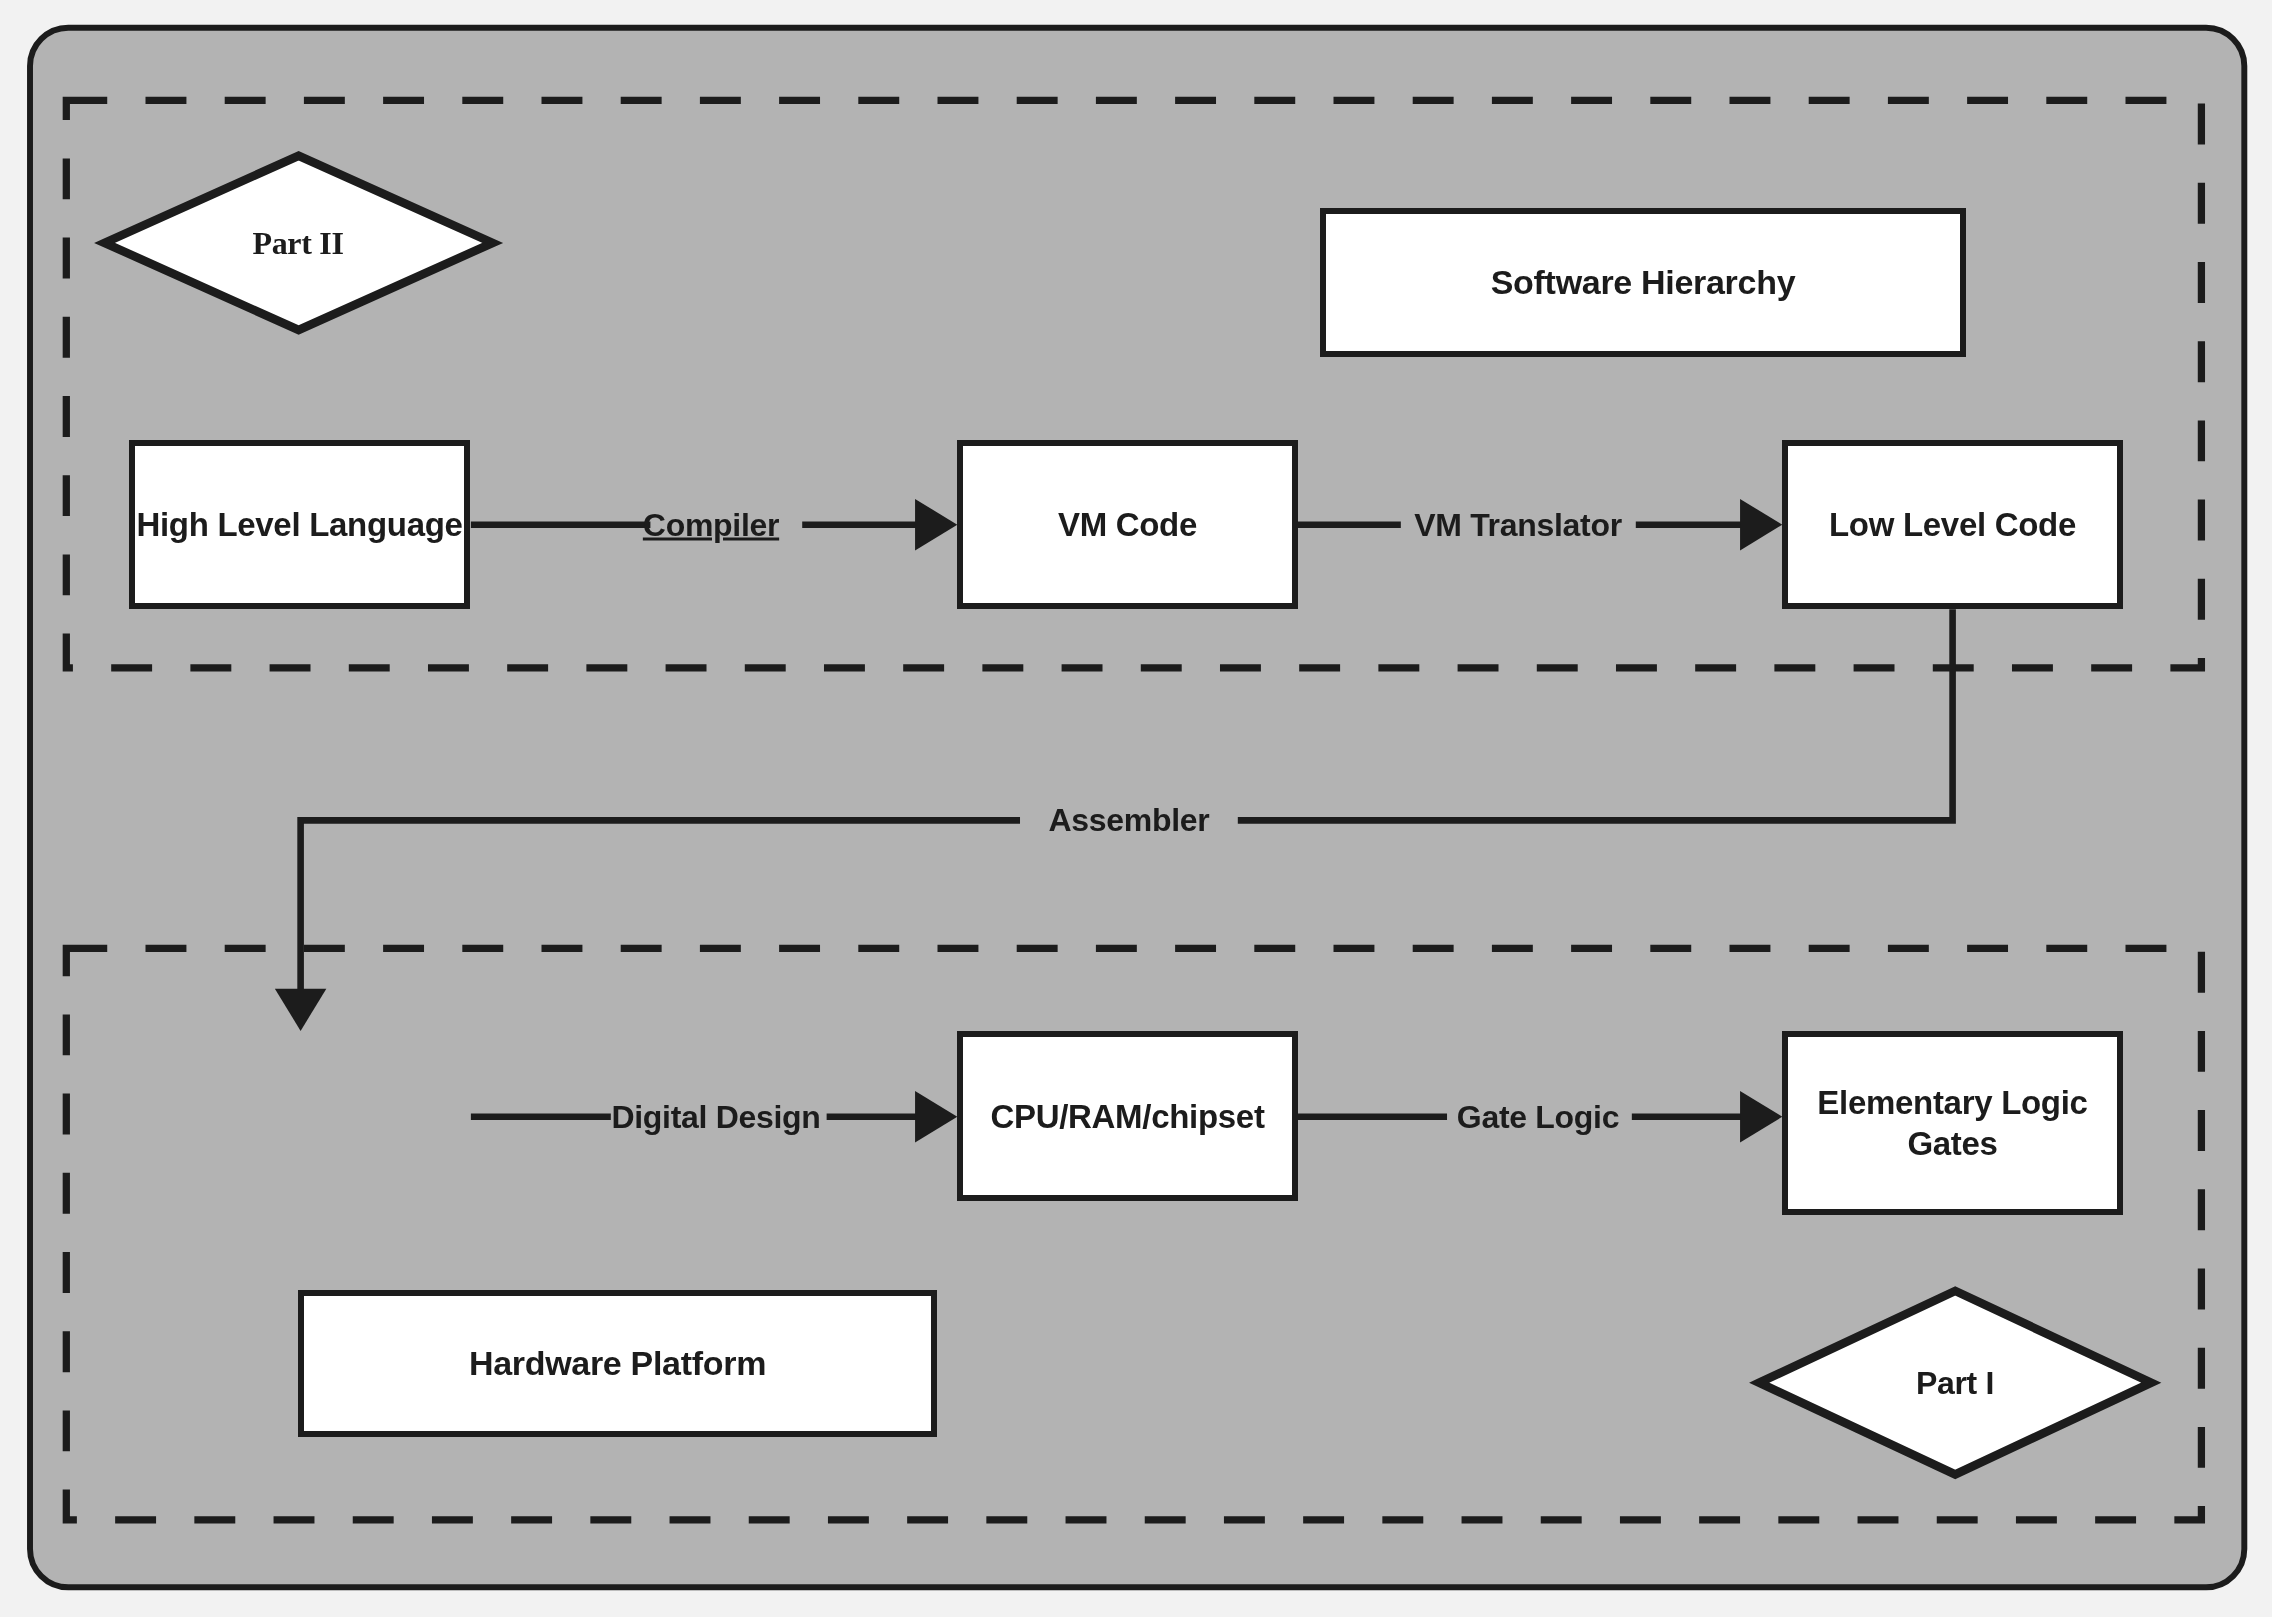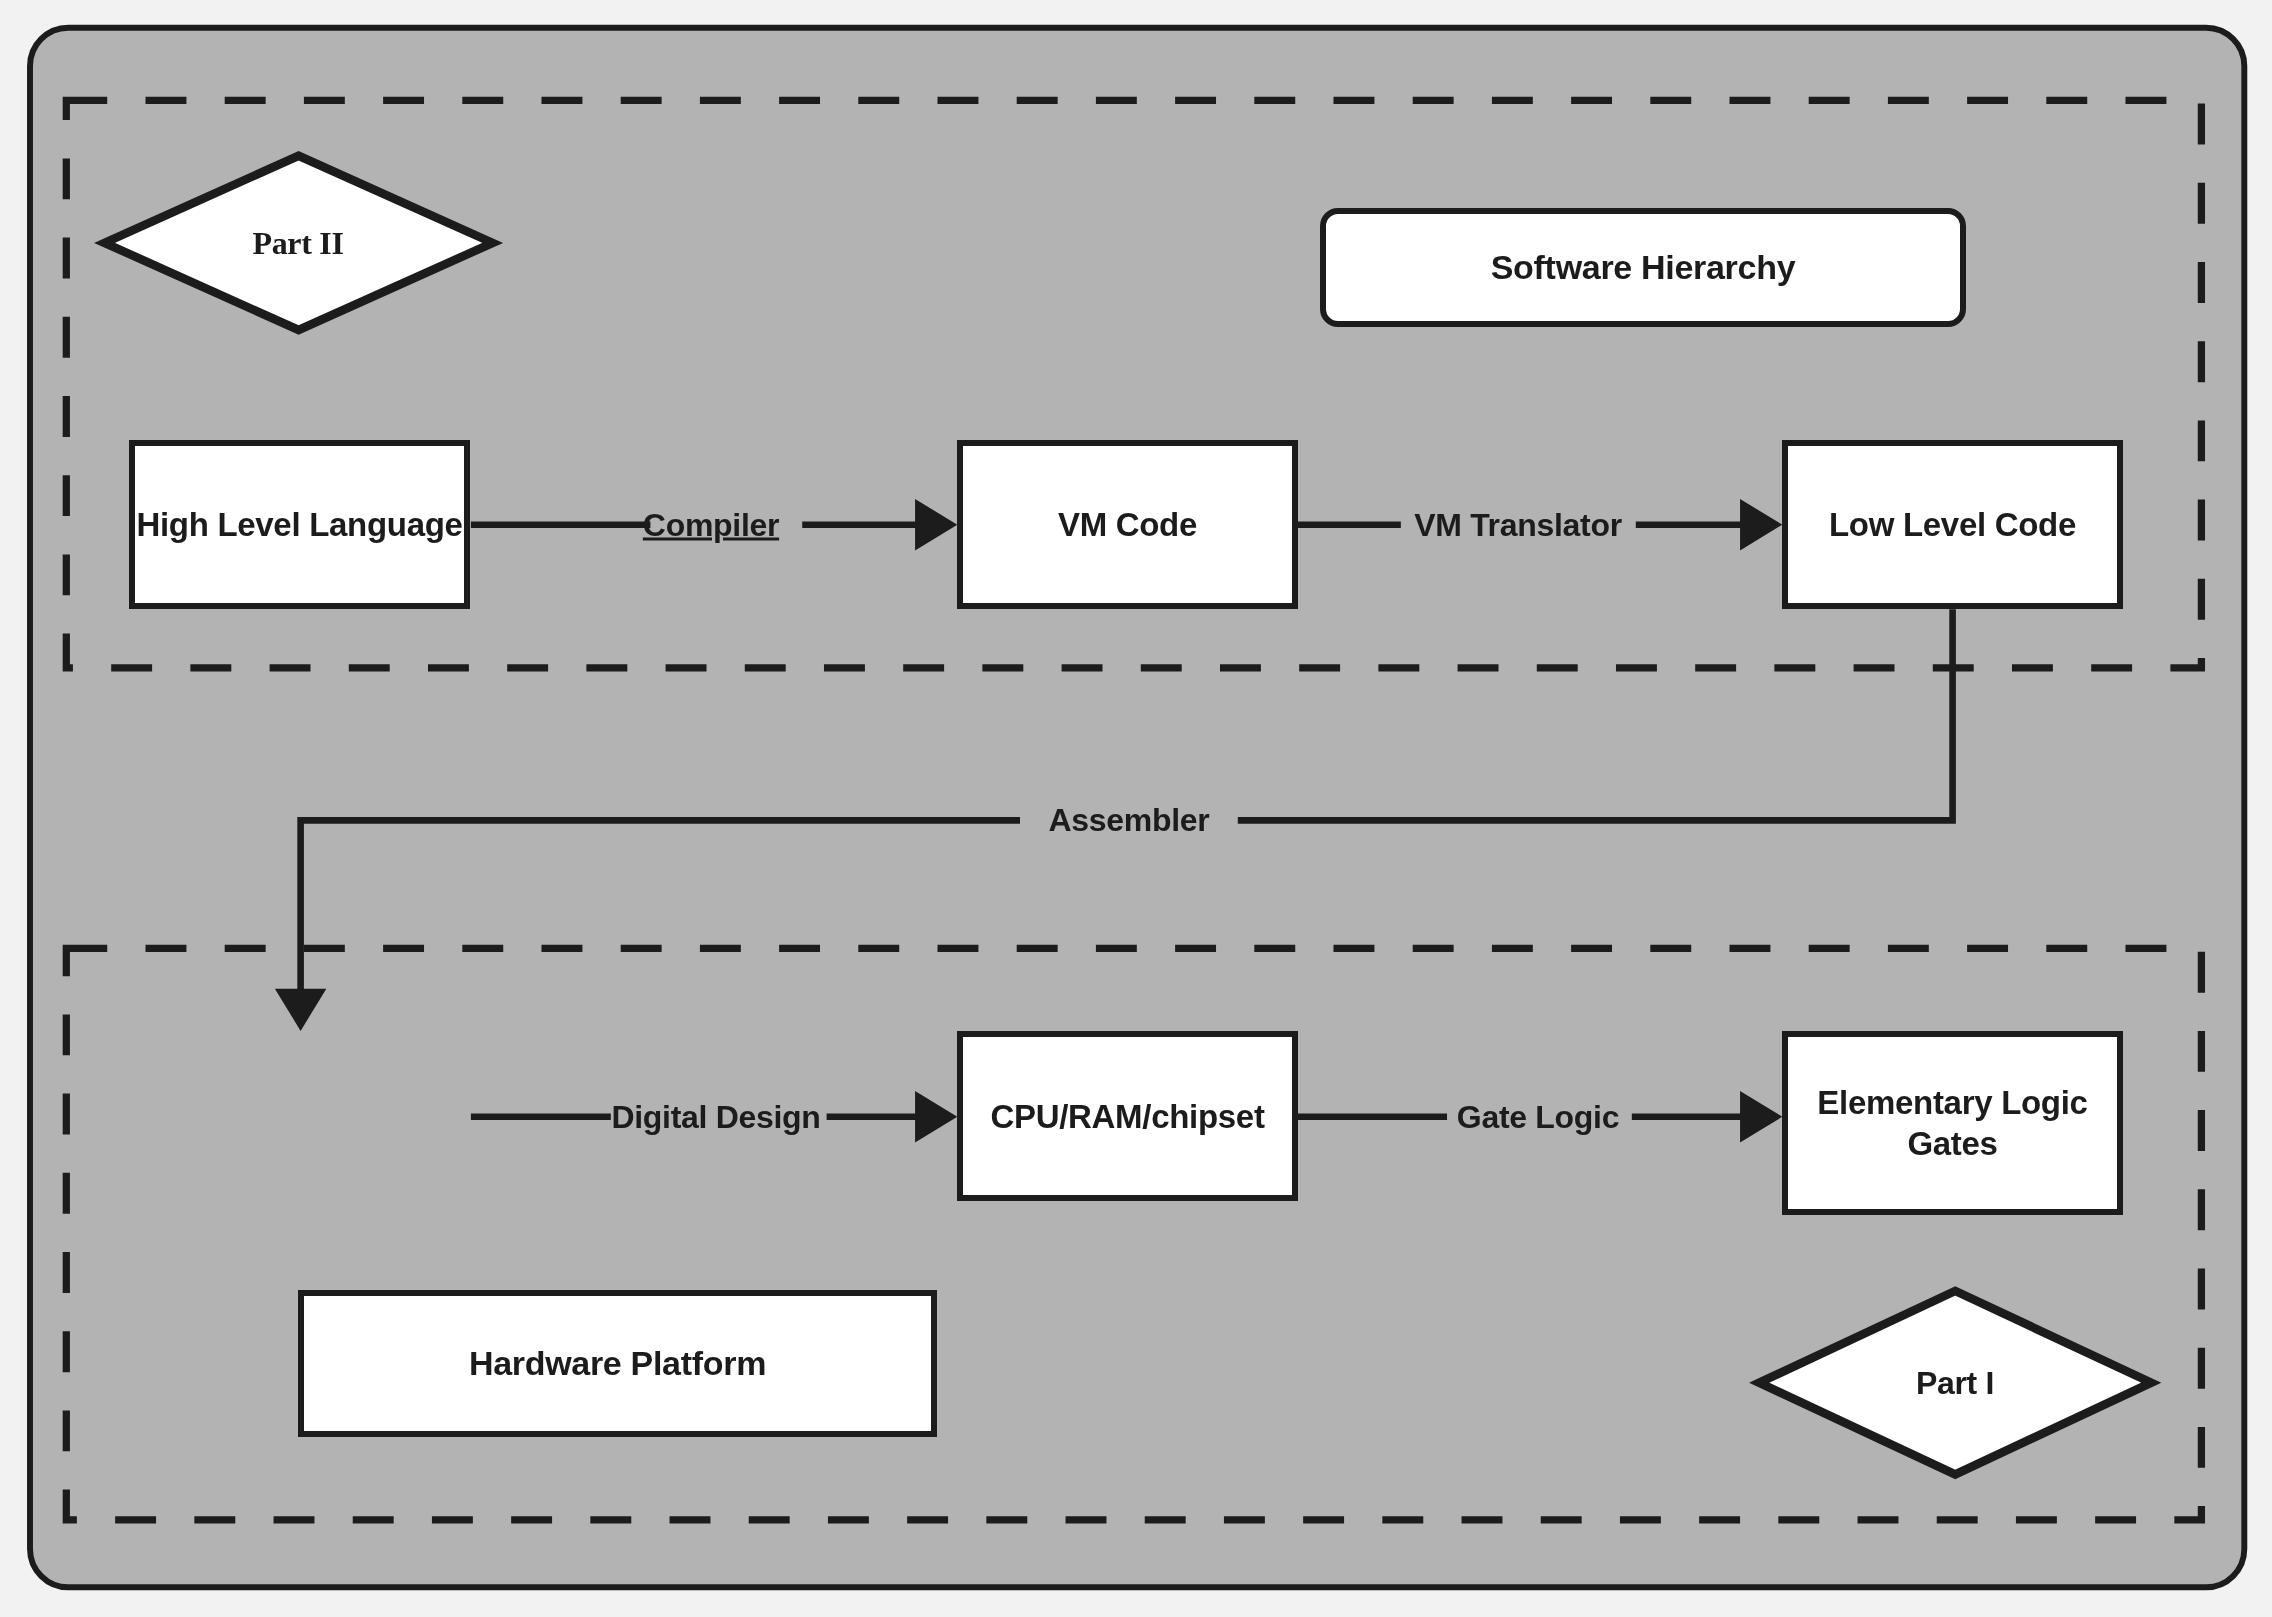--- a/index.html
+++ b/index.html
@@ -77,21 +77,21 @@
     <line class="wire" x1="2472" y1="1692" x2="2642" y2="1692"></line>
     <polygon class="head" points="2700,1692 2636,1653 2636,1731"></polygon>
 
     <polygon class="diamond" points="158,368 452,236 746,368 452,500"></polygon>
     <polygon class="diamond" points="2665,2095 2962,1956 3259,2095 2962,2234"></polygon>
   </svg>
 
   <div class="diamond-label" style="left:298px;top:243px;font-family:Liberation Serif, serif;">Part II</div>
   <div class="diamond-label" style="left:1955px;top:1383px;">Part I</div>
 
-  <div class="node titlebox" style="left:1320px;top:208px;width:646px;height:119px;border-radius:18px;">
+  <div class="node titlebox" style="left:1320px;top:208px;width:646px;height:149px;">
     <span>Software Hierarchy</span>
   </div>
   <div class="node titlebox" style="left:298px;top:1290px;width:639px;height:147px;">
     <span>Hardware Platform</span>
   </div>
 
   <div class="node" style="left:129px;top:440px;width:341px;height:169px;justify-content:center;">
     <span>High Level Language</span>
   </div>
   <div class="node" style="left:957px;top:440px;width:341px;height:169px;">

